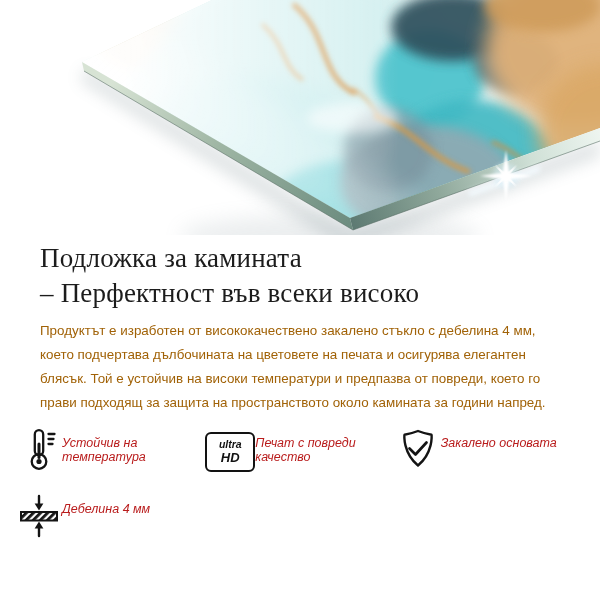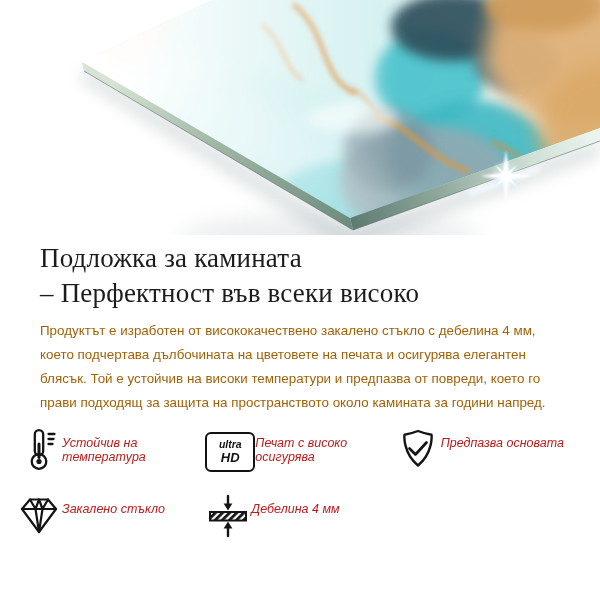--- a/index.html
+++ b/index.html
@@ -144,48 +144,35 @@
         <div class="feature-label">Устойчив на температура</div>
       </div>
 
       <div class="feature">
         <div class="icon-wrap">
           <div class="hd-box">
             <span class="hd-top">ultra</span>
             <span class="hd-bottom">HD</span>
           </div>
         </div>
-        <div class="feature-label">Печат с високо осигурява</div>
+        <div class="feature-label">Печат с повреди качество</div>
       </div>
 
       <div class="feature">
         <div class="icon-wrap">
           <svg width="46" height="46" viewBox="0 0 46 46">
             <g fill="none" stroke="#141414" stroke-width="2.4" stroke-linecap="round" stroke-linejoin="round">
               <path d="M23,4 C27,5.6 32,6.9 36.5,7.7 C36.8,8.1 38,26.2 23,38.5 C8,26.2 9.2,8.1 9.5,7.7 C14,6.9 19,5.6 23,4 Z"></path>
               <polyline points="14.5,21.5 20.5,27.5 31.5,15.5" stroke-width="2.7"></polyline>
             </g>
           </svg>
         </div>
-        <div class="feature-label">Предпазва основата</div>
+        <div class="feature-label">Закалено основата</div>
       </div>
 
-      <div class="feature">
-        <div class="icon-wrap">
-          <svg width="46" height="46" viewBox="0 0 46 46">
-            <g fill="none" stroke="#141414" stroke-width="2.2" stroke-linecap="round" stroke-linejoin="round">
-              <path d="M6,16 L14,6.5 L32,6.5 L40,16 L23,39 Z"></path>
-              <path d="M6,16 L40,16"></path>
-              <path d="M14,6.5 L19.5,16 L23,6.5 L26.5,16 L32,6.5"></path>
-              <path d="M19.5,16 L23,39 L26.5,16"></path>
-            </g>
-          </svg>
-        </div>
-        <div class="feature-label">Закалено стъкло</div>
-      </div>
 
 
       <div class="feature">
         <div class="icon-wrap">
           <svg width="46" height="46" viewBox="0 0 46 46">
             <defs>
               <pattern id="th-hatch" width="5" height="5" patternUnits="userSpaceOnUse" patternTransform="rotate(45)">
                 <rect width="2.8" height="5" fill="#141414"></rect>
               </pattern>
             </defs>

